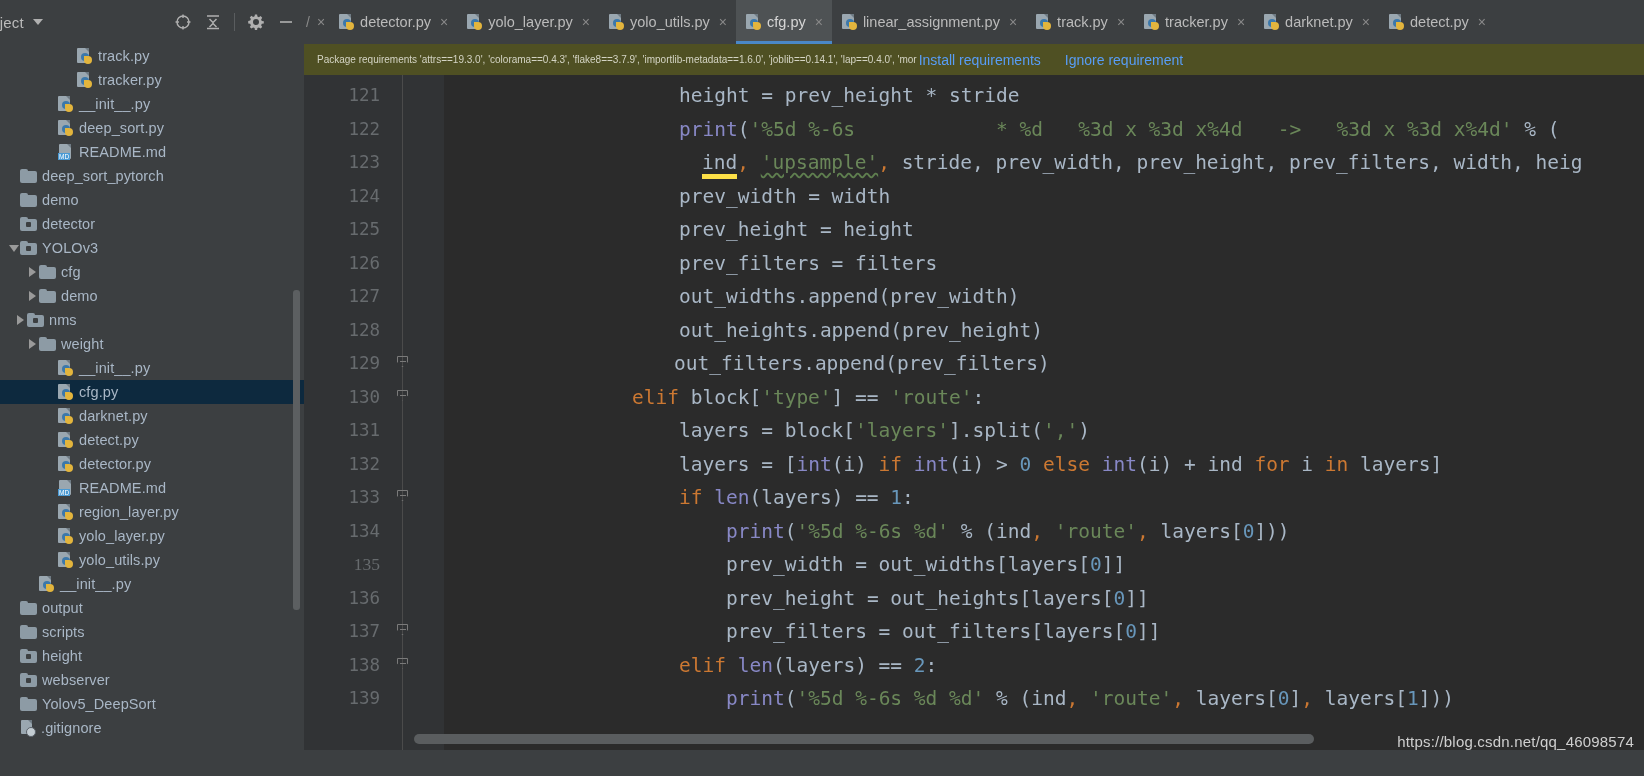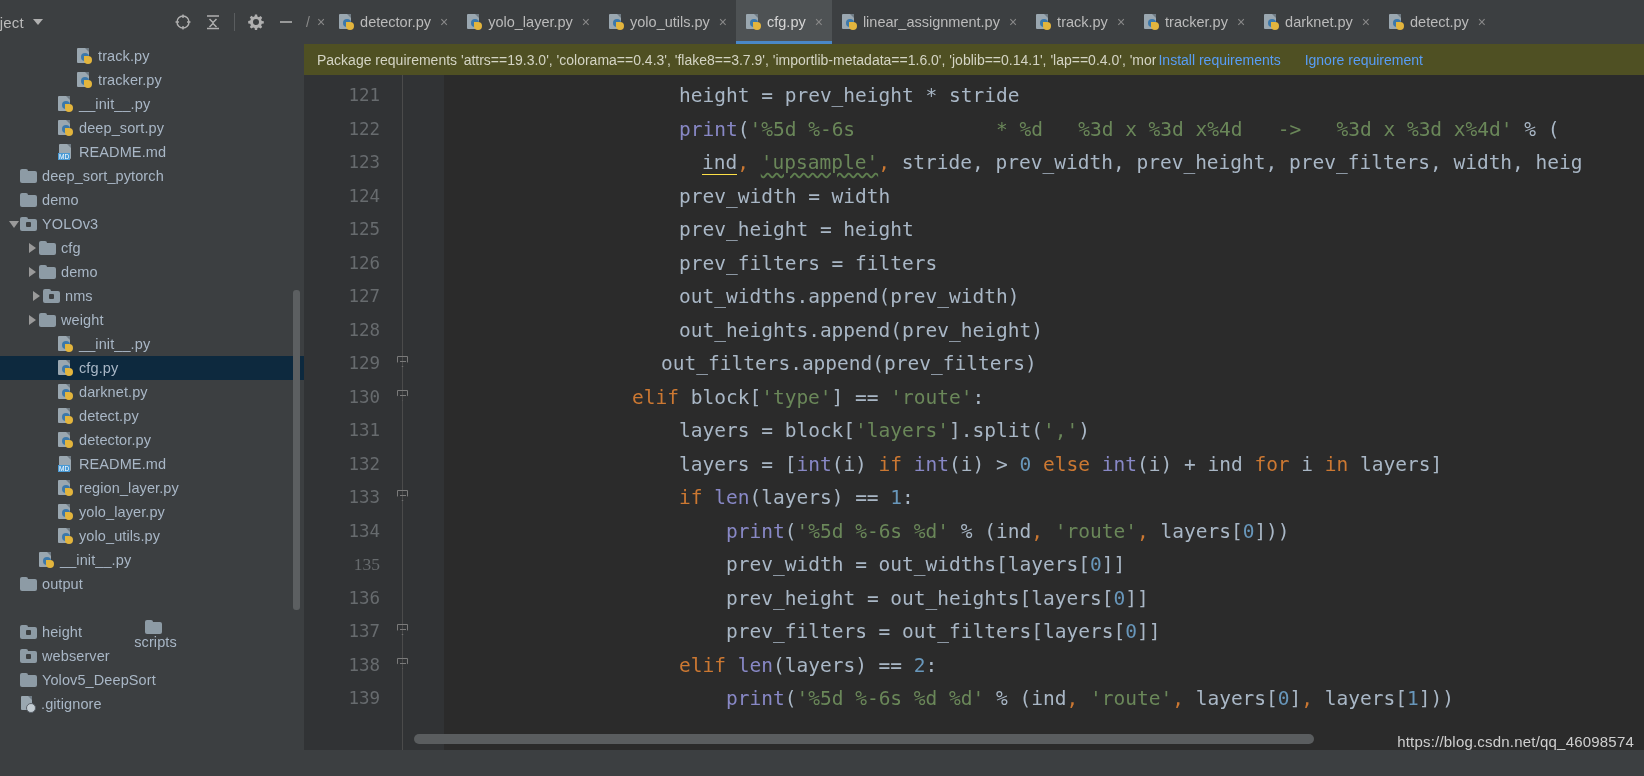--- a/index.html
+++ b/index.html
@@ -296,21 +296,21 @@
     position: absolute;
     left: 304px; top: 44px;
     width: 1340px; height: 31px;
     background: #4f5023;
     display: flex;
     align-items: center;
     overflow: hidden;
   }
   #notif-text {
     color: #d4d4c4;
-    font-size: 14px;
+    font-size: 10px;
     padding-left: 13px;
     white-space: nowrap;
     overflow: hidden;
     max-width: 945px;
   }
   .notif-action {
     color: #589df6;
     font-size: 14px;
     white-space: nowrap;
     flex: 0 0 auto;
@@ -395,21 +395,21 @@
   .num { color: #6897bb; }
   .fn  { color: #8888c6; }
   .bi  { color: #8888c6; }
   .pn  { color: #cc7832; }
   .plain { color: #a9b7c6; }
   .sq-green {
     text-decoration: underline wavy #5f7f4f;
     text-underline-offset: 3px;
   }
   .sq-solid {
-    border-bottom: 1px solid #fde047;
+    border-bottom: 5px solid #fde047;
     text-align: right;
   }
 
   
   #hscroll-track {
     position: absolute;
     left: 0; bottom: 6px;
     width: 1340px; height: 10px;
   }
   #hscroll-thumb {
@@ -544,20 +544,29 @@
         </div>
         <div class="row" style="padding-left: 7px;">
           <span class="twisty"></span>
           <span class="folder ficon">
             <span class="ftab"></span>
             <span class="fbody"></span>
           </span>
           <span class="lbl">demo</span>
         </div>
         <div class="row" style="padding-left: 7px;">
+          <span class="twisty"></span>
+          <span class="folder src ficon">
+            <span class="ftab"></span>
+            <span class="fbody"></span>
+            <span class="dot"></span>
+          </span>
+          <span class="lbl">detector</span>
+        </div>
+        <div class="row" style="padding-left: 7px;">
           <span class="twisty">
             <span class="tri-down"></span>
           </span>
           <span class="folder src ficon">
             <span class="ftab"></span>
             <span class="fbody"></span>
             <span class="dot"></span>
           </span>
           <span class="lbl">YOLOv3</span>
         </div>
@@ -574,21 +583,21 @@
         <div class="row" style="padding-left: 26px;">
           <span class="twisty">
             <span class="tri-right"></span>
           </span>
           <span class="folder ficon">
             <span class="ftab"></span>
             <span class="fbody"></span>
           </span>
           <span class="lbl">demo</span>
         </div>
-        <div class="row" style="padding-left: 30px;">
+        <div class="row" style="padding-left: 14px;">
           <span class="twisty">
             <span class="tri-right"></span>
           </span>
           <span class="folder src ficon">
             <span class="ftab"></span>
             <span class="fbody"></span>
             <span class="dot"></span>
           </span>
           <span class="lbl">nms</span>
         </div>
@@ -702,21 +711,21 @@
           <span class="lbl">__init__.py</span>
         </div>
         <div class="row" style="padding-left: 7px;">
           <span class="twisty"></span>
           <span class="folder ficon">
             <span class="ftab"></span>
             <span class="fbody"></span>
           </span>
           <span class="lbl">output</span>
         </div>
-        <div class="row" style="padding-left: 7px; flex-direction: column;">
+        <div class="row" style="padding-left: 7px;">
           <span class="twisty"></span>
           <span class="folder ficon">
             <span class="ftab"></span>
             <span class="fbody"></span>
           </span>
           <span class="lbl">scripts</span>
         </div>
         <div class="row" style="padding-left: 7px;">
           <span class="twisty"></span>
           <span class="folder src ficon">
@@ -899,21 +908,21 @@
       </div>
     <div id="code">
         <div class="codeline" style="top: 4px; left: 235px;"><span class="plain">height = prev_height * stride</span></div>
         <div class="codeline" style="top: 37.5px; left: 235px;"><span class="fn">print</span><span class="plain">(</span><span class="str">'%5d %-6s            * %d   %3d x %3d x%4d   -&gt;   %3d x %3d x%4d'</span><span class="plain"> % (</span></div>
         <div class="codeline" style="top: 71px; left: 258px;"><span class="plain sq-solid">ind</span><span class="pn">,</span><span class="plain"> </span><span class="str sq-green">'upsample'</span><span class="pn">,</span><span class="plain"> stride, prev_width, prev_height, prev_filters, width, heig</span></div>
         <div class="codeline" style="top: 104.5px; left: 235px;"><span class="plain">prev_width = width</span></div>
         <div class="codeline" style="top: 138px; left: 235px;"><span class="plain">prev_height = height</span></div>
         <div class="codeline" style="top: 171.5px; left: 235px;"><span class="plain">prev_filters = filters</span></div>
         <div class="codeline" style="top: 205px; left: 235px;"><span class="plain">out_widths.append(prev_width)</span></div>
         <div class="codeline" style="top: 238.5px; left: 235px;"><span class="plain">out_heights.append(prev_height)</span></div>
-        <div class="codeline" style="top: 272px; left: 217px;"><span class="plain">out_filters.append(prev_filters)</span></div>
+        <div class="codeline" style="top: 272px; left: 230px;"><span class="plain">out_filters.append(prev_filters)</span></div>
         <div class="codeline" style="top: 305.5px; left: 188px;"><span class="kw">elif</span><span class="plain"> block[</span><span class="str">'type'</span><span class="plain">] == </span><span class="str">'route'</span><span class="plain">:</span></div>
         <div class="codeline" style="top: 339px; left: 235px;"><span class="plain">layers = block[</span><span class="str">'layers'</span><span class="plain">].split(</span><span class="str">','</span><span class="plain">)</span></div>
         <div class="codeline" style="top: 372.5px; left: 235px;"><span class="plain">layers = [</span><span class="bi">int</span><span class="plain">(i) </span><span class="kw">if</span><span class="plain"> </span><span class="bi">int</span><span class="plain">(i) &gt; </span><span class="num">0</span><span class="plain"> </span><span class="kw">else</span><span class="plain"> </span><span class="bi">int</span><span class="plain">(i) + ind </span><span class="kw">for</span><span class="plain"> i </span><span class="kw">in</span><span class="plain"> layers]</span></div>
         <div class="codeline" style="top: 406px; left: 235px;"><span class="kw">if</span><span class="plain"> </span><span class="bi">len</span><span class="plain">(layers) == </span><span class="num">1</span><span class="plain">:</span></div>
         <div class="codeline" style="top: 439.5px; left: 282px;"><span class="fn">print</span><span class="plain">(</span><span class="str">'%5d %-6s %d'</span><span class="plain"> % (ind</span><span class="pn">,</span><span class="plain"> </span><span class="str">'route'</span><span class="pn">,</span><span class="plain"> layers[</span><span class="num">0</span><span class="plain">]))</span></div>
         <div class="codeline" style="top: 473px; left: 282px;"><span class="plain">prev_width = out_widths[layers[</span><span class="num">0</span><span class="plain">]]</span></div>
         <div class="codeline" style="top: 506.5px; left: 282px;"><span class="plain">prev_height = out_heights[layers[</span><span class="num">0</span><span class="plain">]]</span></div>
         <div class="codeline" style="top: 540px; left: 282px;"><span class="plain">prev_filters = out_filters[layers[</span><span class="num">0</span><span class="plain">]]</span></div>
         <div class="codeline" style="top: 573.5px; left: 235px;"><span class="kw">elif</span><span class="plain"> </span><span class="bi">len</span><span class="plain">(layers) == </span><span class="num">2</span><span class="plain">:</span></div>
         <div class="codeline" style="top: 607px; left: 282px;"><span class="fn">print</span><span class="plain">(</span><span class="str">'%5d %-6s %d %d'</span><span class="plain"> % (ind</span><span class="pn">,</span><span class="plain"> </span><span class="str">'route'</span><span class="pn">,</span><span class="plain"> layers[</span><span class="num">0</span><span class="plain">]</span><span class="pn">,</span><span class="plain"> layers[</span><span class="num">1</span><span class="plain">]))</span></div>

